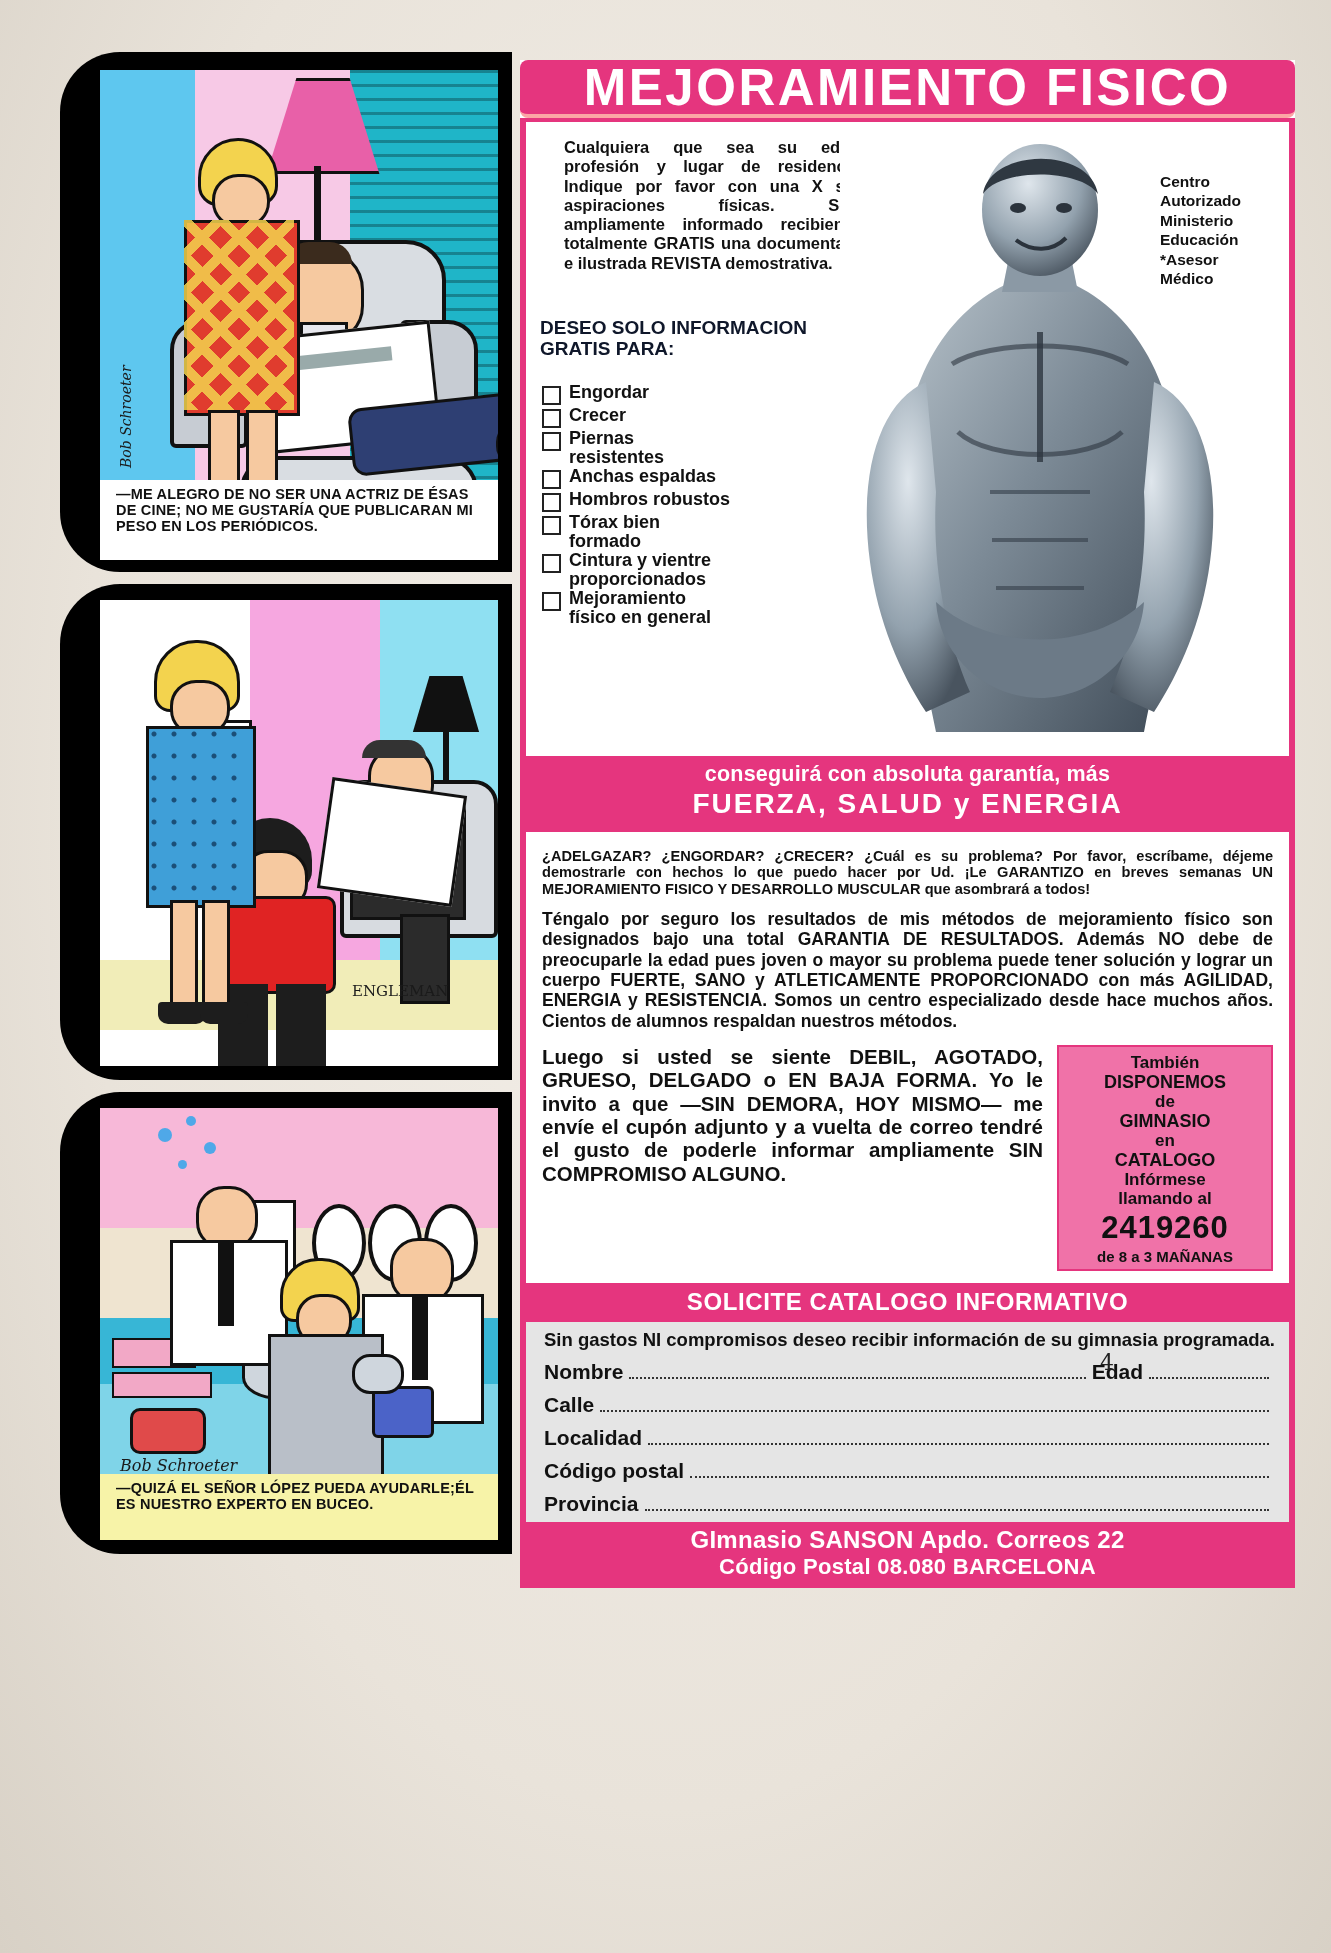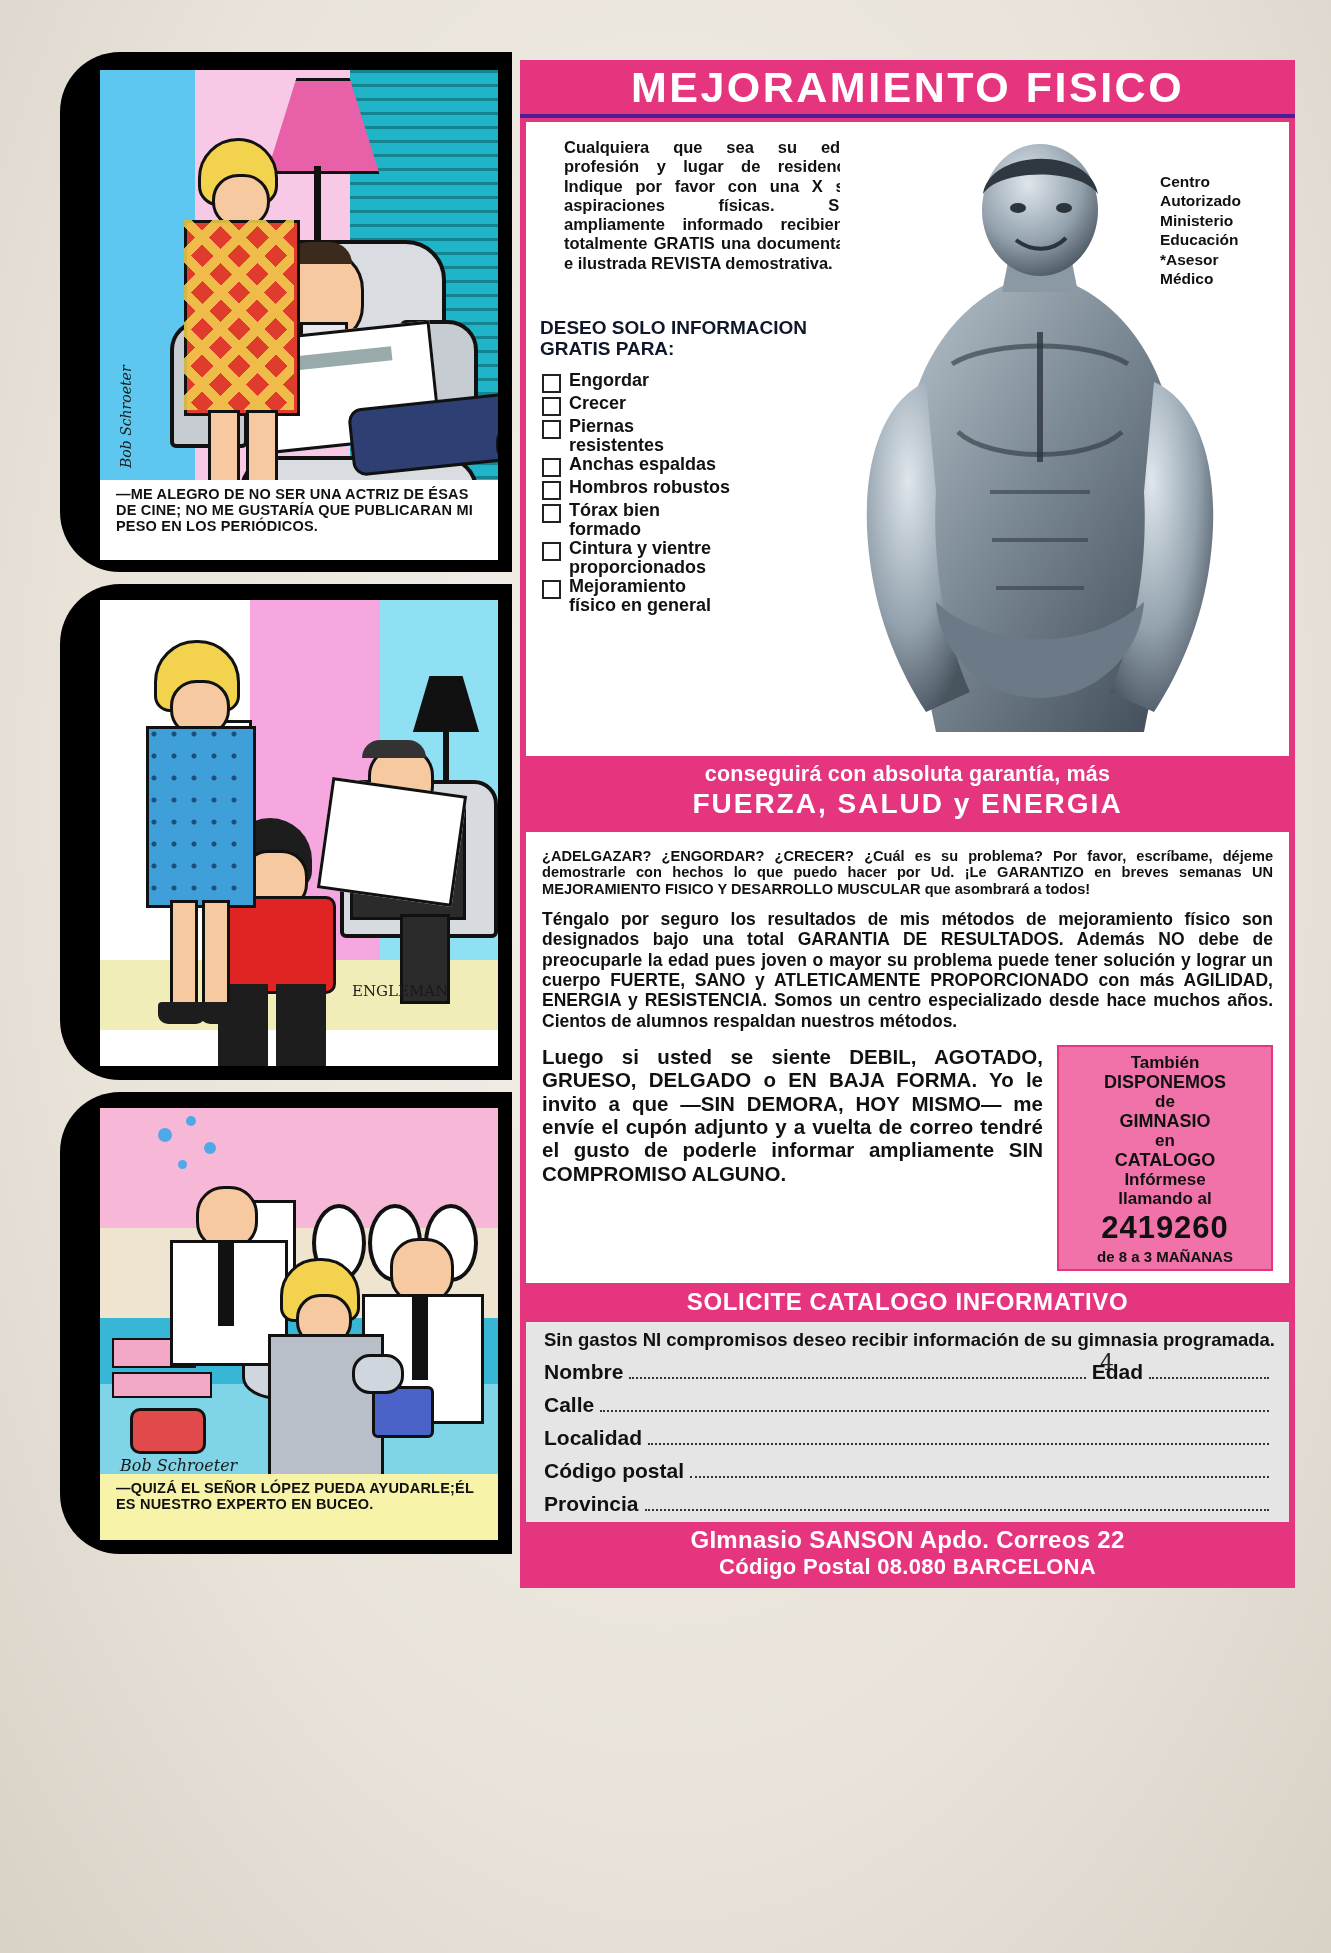--- a/index.html
+++ b/index.html
@@ -15,27 +15,27 @@
   .capbox{position:absolute;left:0;right:0;bottom:0;padding:6px 8px 8px 16px;
           font-size:14.5px;font-weight:bold;letter-spacing:.2px;line-height:1.12;color:#111;}
   .cap-white{background:#ffffff;}
   .cap-yellow{background:#f7f3a8;}
   .signature{position:absolute;font-family:"DejaVu Serif",serif;font-style:italic;font-size:15px;color:#1a1a1a;}
 
   
   .ad{position:absolute;left:520px;top:60px;width:775px;height:1455px;background:#ffffff;
       box-shadow:0 0 0 0 transparent;}
   .ad-title{height:54px;display:flex;align-items:center;justify-content:center;
-            font-size:43px;font-weight:bold;letter-spacing:2.5px;color:#fff;
-            background:#e5357e;border-bottom:4px solid #4c1d95;}
+            font-size:51px;font-weight:bold;letter-spacing:2.5px;color:#fff;
+            background:#e5357e;border-bottom:4px solid #fca5a5;border-radius:8px;}
   .white-card{background:#fff;position:relative;}
 
   .intro{font-size:16.5px;line-height:1.17;font-weight:bold;color:#111;text-align:justify;}
   .deseo{font-size:19px;font-weight:bold;line-height:1.1;margin-top:10px;color:#0f172a;}
-  .opts{margin-top:8px;}
+  .opts{margin-top:20px;}
   .opt{display:flex;align-items:flex-start;gap:8px;margin-bottom:1px;}
   .cbx{width:15px;height:15px;border:2px solid #222;flex:0 0 auto;margin-top:3px;background:#fff;}
   .opt-label{font-size:18px;font-weight:bold;line-height:1.03;color:#111;}
 
   .photo{position:absolute;}
   .centro{position:absolute;font-size:15.5px;font-weight:bold;line-height:1.25;color:#111;}
 
   .slogan{background:#e5357e;color:#fff;text-align:center;padding:4px 0 8px;}
   .slogan .l1{font-size:21.5px;font-weight:bold;letter-spacing:.2px;}
   .slogan .l2{font-size:28px;font-weight:bold;letter-spacing:2px;margin-top:1px;}

